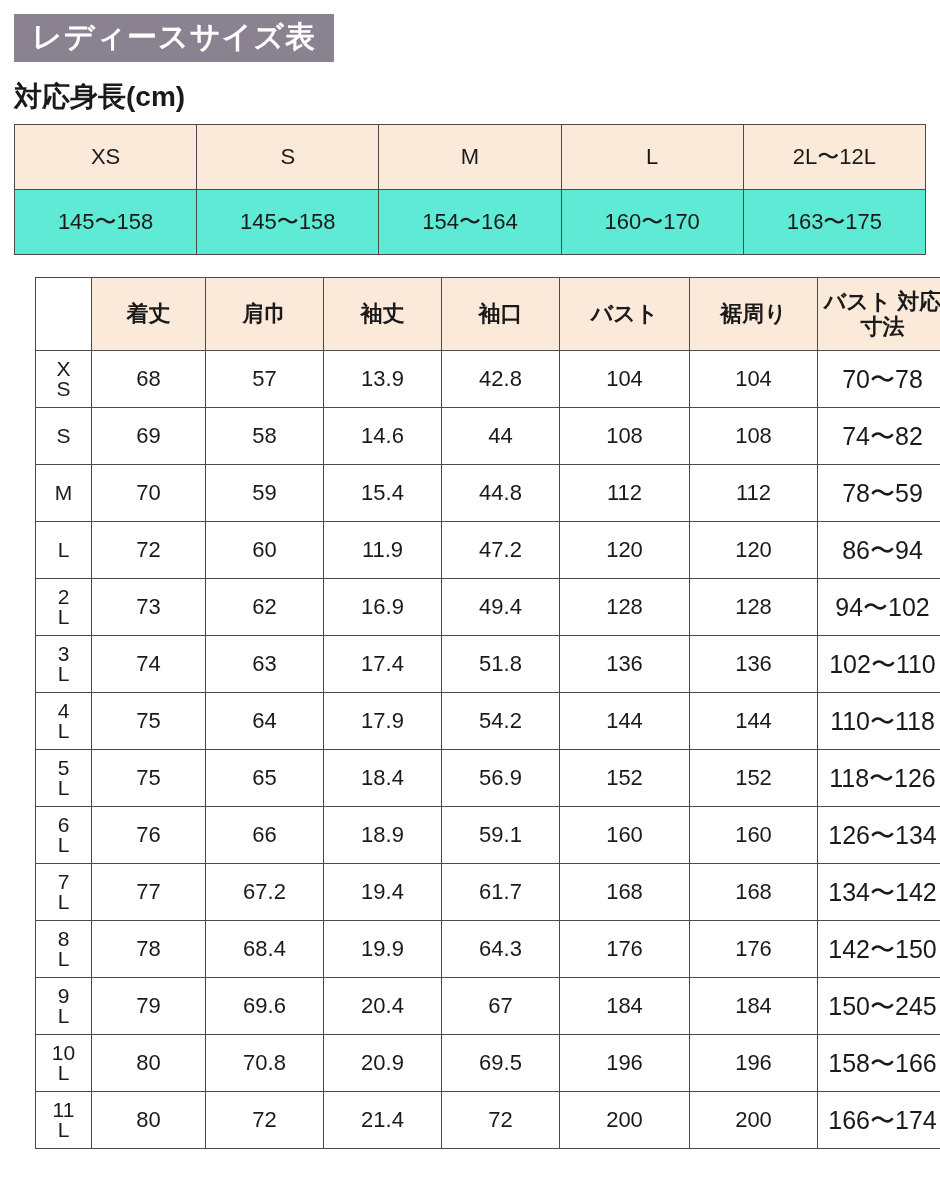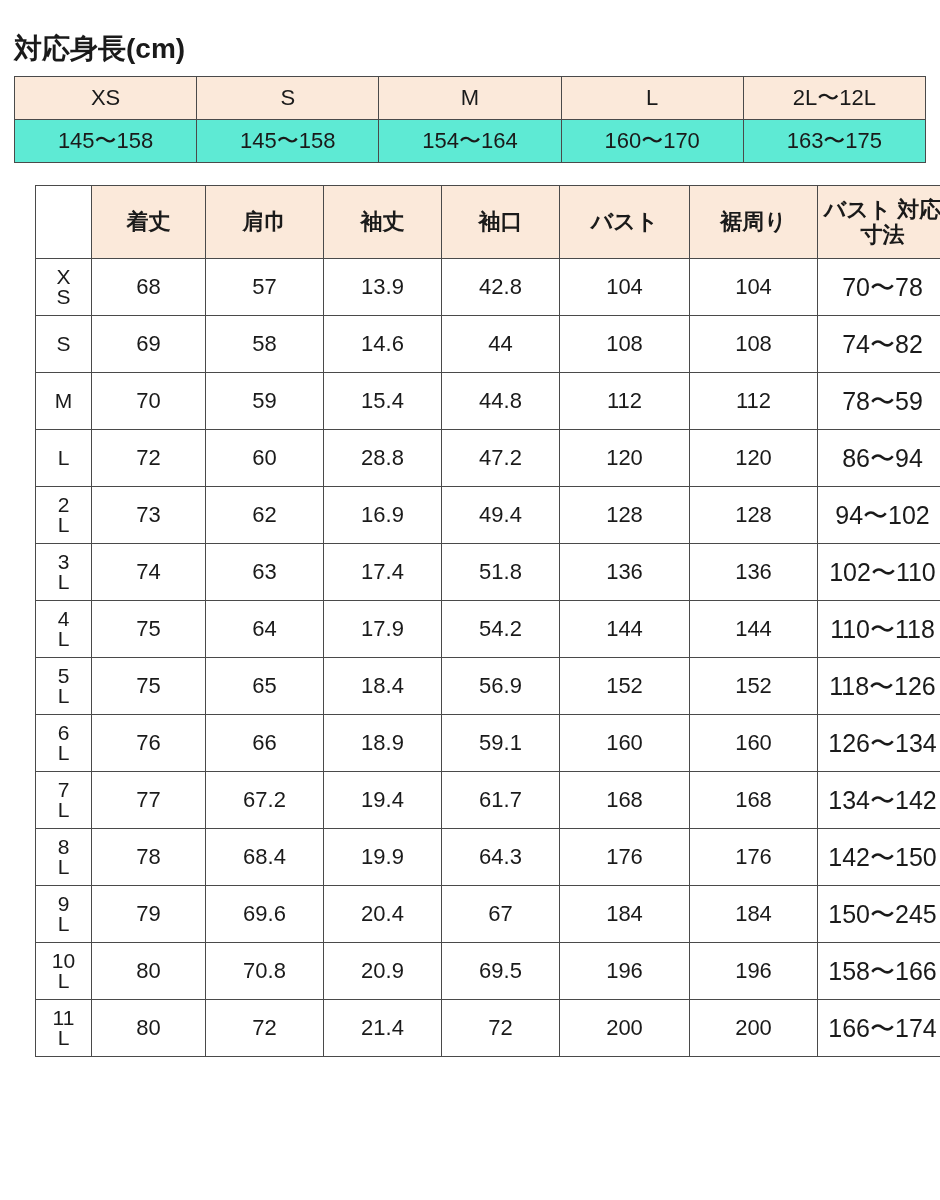--- a/index.html
+++ b/index.html
@@ -43,21 +43,21 @@
   }
   
   .height-table {
     width: 912px;
   }
   .height-table td {
     border: 1px solid #4a4a4a;
     text-align: center;
     font-size: 22px;
     height: 34px;
-    padding: 4px 0;
+    padding: 15px 0;
   }
   .height-table tr.head td {
     background: #fbe9da;
     font-weight: normal;
   }
   .height-table tr.val td {
     background: #5eead4;
   }
   
   .main-wrap {
@@ -107,20 +107,21 @@
   
   .size-table tbody tr:last-child td {
     border-bottom: 1px solid #4a4a4a;
   }
 </style>
 </head>
 <body>
 
 <div class="page">
 
+  <div class="title-banner">レディースサイズ表</div>
 
   <div class="subtitle">対応身長(cm)</div>
 
   <table class="height-table">
     <tbody>
       <tr class="head">
         <td>XS</td>
         <td>S</td>
         <td>M</td>
         <td>L</td>
@@ -204,21 +205,21 @@
           <td>112</td>
           <td class="last-col">78〜59</td>
         </tr>
 
         <tr>
           <td class="rowlabel">
             <span>L</span>
           </td>
           <td>72</td>
           <td>60</td>
-          <td>28.8</td>
+          <td>11.9</td>
           <td>47.2</td>
           <td>120</td>
           <td>120</td>
           <td class="last-col">86〜94</td>
         </tr>
 
         <tr>
           <td class="rowlabel">
             <span>2</span>
             <span>L</span>

